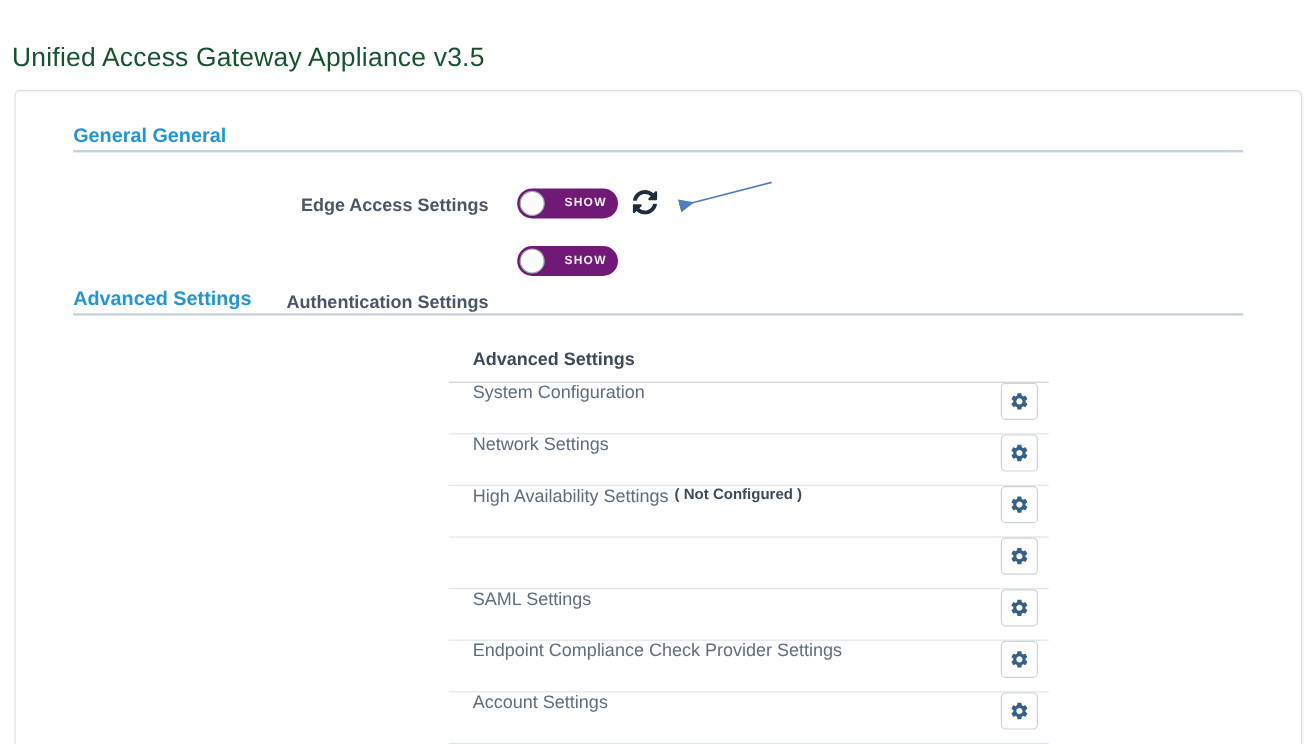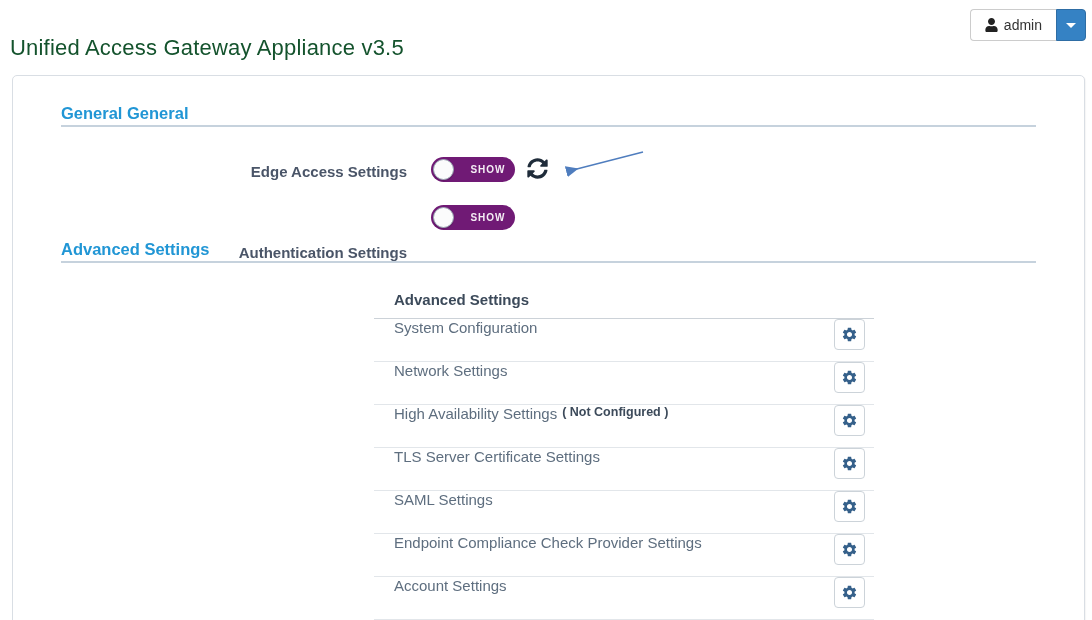--- a/index.html
+++ b/index.html
@@ -65,33 +65,20 @@
   .gear-btn { margin-left: auto; width: 31px; height: 31px; background: #ffffff;
     border: 1px solid #ccd3d9; border-radius: 4px; display: flex; align-items: center;
     justify-content: center; cursor: pointer; flex: 0 0 auto; }
   .gear-btn svg { display: block; }
 </style>
 </head>
 <body>
 
 <div class="stage">
 
-  <div class="user-btn-group">
-    <button class="user-btn">
-      <span class="user-icon">
-        <svg width="13" height="14" viewBox="0 0 448 512">
-            <path fill="#222222" d="M224 256c70.7 0 128-57.3 128-128S294.7 0 224 0 96 57.3 96 128s57.3 128 128 128zm89.6 32h-16.7c-22.2 10.2-46.9 16-72.9 16s-50.6-5.8-72.9-16h-16.7C60.2 288 0 348.2 0 422.4V464c0 26.5 21.5 48 48 48h352c26.5 0 48-21.5 48-48v-41.6c0-74.2-60.2-134.4-134.4-134.4z"></path>
-          </svg>
-      </span>
-      <span>admin</span>
-    </button>
-    <button class="user-caret-btn">
-      <span class="caret-down"></span>
-    </button>
-  </div>
 
   <div class="page-title">Unified Access Gateway Appliance v3.5</div>
 
   <div class="panel">
 
     <div class="section-heading" style="top:28px;">General General</div>
     <div class="section-rule" style="top:49px;"></div>
 
     <div class="toggle-row-label" style="left:144px; top:87px;">Edge Access Settings</div>
     <div class="toggle" style="left:418px; top:81px;">
@@ -149,21 +136,20 @@
     <span class="adv-row-label">High Availability Settings</span>
     <span class="adv-row-suffix">( Not Configured )</span>
     <button class="gear-btn">
       <svg width="17" height="17" viewBox="0 0 24 24">
                 <path fill="#35608a" d="M19.14,12.94c0.04-0.3,0.06-0.61,0.06-0.94c0-0.32-0.02-0.64-0.07-0.94l2.03-1.58c0.18-0.14,0.23-0.41,0.12-0.61l-1.92-3.32c-0.12-0.22-0.37-0.29-0.59-0.22l-2.39,0.96c-0.5-0.38-1.03-0.7-1.62-0.94L14.4,2.81c-0.04-0.24-0.24-0.41-0.48-0.41h-3.84c-0.24,0-0.43,0.17-0.47,0.41L9.25,5.35C8.66,5.59,8.12,5.92,7.63,6.29L5.24,5.33c-0.22-0.08-0.47,0-0.59,0.22L2.74,8.87C2.62,9.08,2.66,9.34,2.86,9.48l2.03,1.58C4.84,11.36,4.8,11.69,4.8,12s0.02,0.64,0.07,0.94l-2.03,1.58c-0.18,0.14-0.23,0.41-0.12,0.61l1.92,3.32c0.12,0.22,0.37,0.29,0.59,0.22l2.39-0.96c0.5,0.38,1.03,0.7,1.62,0.94l0.36,2.54c0.05,0.24,0.24,0.41,0.48,0.41h3.84c0.24,0,0.44-0.17,0.47-0.41l0.36-2.54c0.59-0.24,1.13-0.56,1.62-0.94l2.39,0.96c0.22,0.08,0.47,0,0.59-0.22l1.92-3.32c0.12-0.22,0.07-0.47-0.12-0.61L19.14,12.94z M12,15.6c-1.98,0-3.6-1.62-3.6-3.6s1.62-3.6,3.6-3.6s3.6,1.62,3.6,3.6S13.98,15.6,12,15.6z"></path>
               </svg>
     </button>
   </div>
 
   <div class="adv-row">
-    <span class="adv-row-label">TLS Server Certificate Settings</span>
 
     <button class="gear-btn">
       <svg width="17" height="17" viewBox="0 0 24 24">
                 <path fill="#35608a" d="M19.14,12.94c0.04-0.3,0.06-0.61,0.06-0.94c0-0.32-0.02-0.64-0.07-0.94l2.03-1.58c0.18-0.14,0.23-0.41,0.12-0.61l-1.92-3.32c-0.12-0.22-0.37-0.29-0.59-0.22l-2.39,0.96c-0.5-0.38-1.03-0.7-1.62-0.94L14.4,2.81c-0.04-0.24-0.24-0.41-0.48-0.41h-3.84c-0.24,0-0.43,0.17-0.47,0.41L9.25,5.35C8.66,5.59,8.12,5.92,7.63,6.29L5.24,5.33c-0.22-0.08-0.47,0-0.59,0.22L2.74,8.87C2.62,9.08,2.66,9.34,2.86,9.48l2.03,1.58C4.84,11.36,4.8,11.69,4.8,12s0.02,0.64,0.07,0.94l-2.03,1.58c-0.18,0.14-0.23,0.41-0.12,0.61l1.92,3.32c0.12,0.22,0.37,0.29,0.59,0.22l2.39-0.96c0.5,0.38,1.03,0.7,1.62,0.94l0.36,2.54c0.05,0.24,0.24,0.41,0.48,0.41h3.84c0.24,0,0.44-0.17,0.47-0.41l0.36-2.54c0.59-0.24,1.13-0.56,1.62-0.94l2.39,0.96c0.22,0.08,0.47,0,0.59-0.22l1.92-3.32c0.12-0.22,0.07-0.47-0.12-0.61L19.14,12.94z M12,15.6c-1.98,0-3.6-1.62-3.6-3.6s1.62-3.6,3.6-3.6s3.6,1.62,3.6,3.6S13.98,15.6,12,15.6z"></path>
               </svg>
     </button>
   </div>
 
   <div class="adv-row">
     <span class="adv-row-label">SAML Settings</span>

